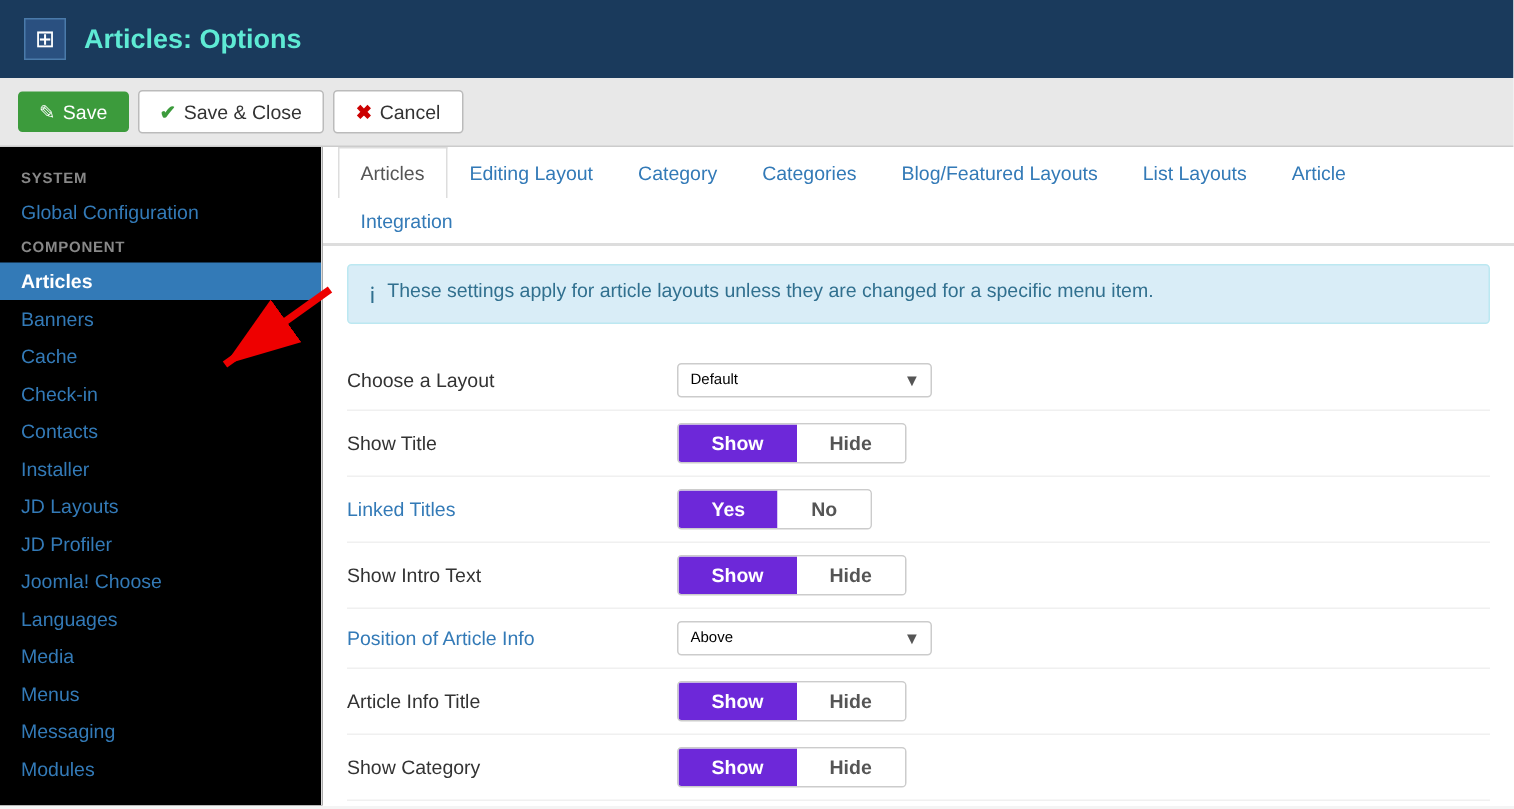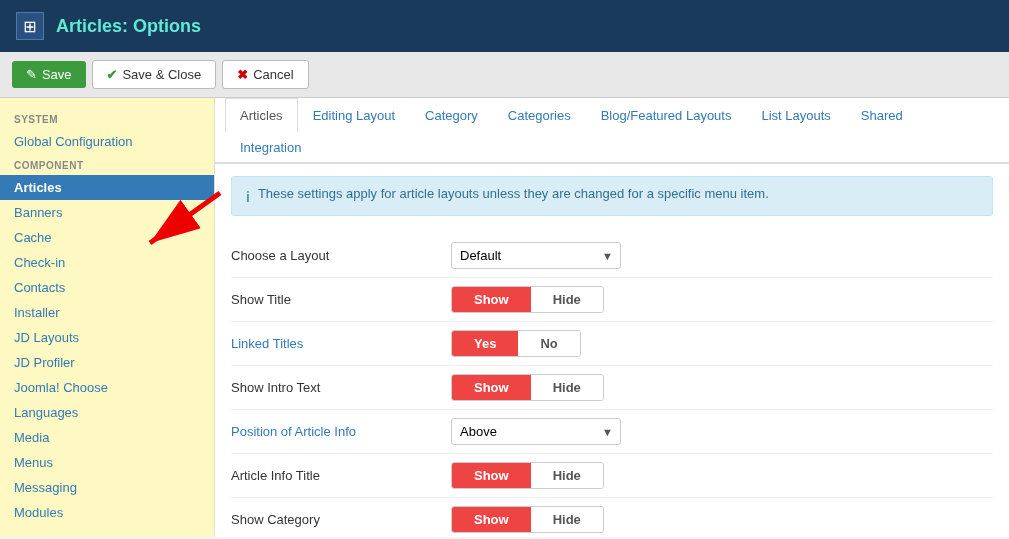--- a/index.html
+++ b/index.html
@@ -15,21 +15,21 @@
     .btn-save { background: #3c9b3c; color: white; border: none; padding: 6px 14px; border-radius: 3px; cursor: pointer; display: flex; align-items: center; gap: 5px; font-size: 13px; }
     .btn-save-close { background: white; color: #333; border: 1px solid #bbb; padding: 6px 14px; border-radius: 3px; cursor: pointer; display: flex; align-items: center; gap: 5px; font-size: 13px; }
     .btn-cancel { background: white; color: #333; border: 1px solid #bbb; padding: 6px 14px; border-radius: 3px; cursor: pointer; display: flex; align-items: center; gap: 5px; font-size: 13px; }
     .icon-check { color: #3c9b3c; font-weight: bold; }
     .icon-x { color: #cc0000; font-weight: bold; }
 
     
     .main { display: flex; height: calc(539px - 100px); }
 
     
-    .sidebar { width: 215px; background: #fef9c3; border-right: 1px solid #ddd; padding: 10px 0; overflow-y: auto; flex-shrink: 0; }
+    .sidebar { width: 215px; background: #000000; border-right: 1px solid #ddd; padding: 10px 0; overflow-y: auto; flex-shrink: 0; }
     .sidebar-section-label { font-size: 10px; font-weight: bold; color: #888; text-transform: uppercase; padding: 6px 14px 4px; letter-spacing: 0.5px; }
     .sidebar-item { padding: 5px 14px; cursor: pointer; color: #337ab7; font-size: 13px; }
     .sidebar-item.active { background: #337ab7; color: white; font-weight: bold; }
 
     
     .content { flex: 1; padding: 0; overflow-y: auto; background: white; }
 
     
     .tabs { display: flex; border-bottom: 2px solid #ddd; background: white; padding: 0 10px; flex-wrap: wrap; }
     .tab { padding: 9px 14px; cursor: pointer; font-size: 13px; color: #337ab7; border: 1px solid transparent; border-bottom: none; margin-bottom: -2px; }
@@ -41,27 +41,27 @@
 
     
     .form-body { padding: 6px 16px; }
     .form-row { display: flex; align-items: center; padding: 8px 0; border-bottom: 1px solid #f0f0f0; }
     .form-label { width: 220px; color: #337ab7; font-size: 13px; flex-shrink: 0; }
     .form-label.normal { color: #333; }
     .form-control { flex: 1; }
 
     
     .select-wrapper { position: relative; display: inline-block; }
-    .select-dropdown { appearance: none; -webkit-appearance: none; border: 1px solid #ccc; border-radius: 3px; padding: 5px 28px 5px 8px; font-size: 13px; background: white; width: 170px; cursor: pointer; }
+    .select-dropdown { appearance: none; -webkit-appearance: none; border: 1px solid #ccc; border-radius: 3px; padding: 5px 28px 5px 8px; font-size: 10px; background: white; width: 170px; cursor: pointer; }
     .select-arrow { position: absolute; right: 8px; top: 50%; transform: translateY(-50%); pointer-events: none; color: #555; font-size: 11px; }
 
     
     .toggle-group { display: inline-flex; border: 1px solid #ccc; border-radius: 3px; overflow: hidden; }
     .toggle-btn { padding: 5px 22px; font-size: 13px; border: none; cursor: pointer; font-weight: bold; }
-    .toggle-btn.active-green { background: #ef4444; color: white; text-align: right; }
+    .toggle-btn.active-green { background: #6d28d9; color: white; text-align: right; }
     .toggle-btn.inactive { background: white; color: #555; }
   </style>
 </head>
 <body>
 
 <div class="header">
   <div class="header-icon">⊞</div>
   <span class="header-title">Articles: Options</span>
 </div>
 
@@ -105,21 +105,21 @@
 
   <div class="content">
 
     <div class="tabs">
       <div class="tab active">Articles</div>
       <div class="tab">Editing Layout</div>
       <div class="tab">Category</div>
       <div class="tab">Categories</div>
       <div class="tab">Blog/Featured Layouts</div>
       <div class="tab">List Layouts</div>
-      <div class="tab">Shared</div>
+      <div class="tab">Article</div>
       <div class="tab">Integration</div>
     </div>
 
     <div class="info-box">
       <span class="info-icon">ℹ</span>
       <span>These settings apply for article layouts unless they are changed for a specific menu item.</span>
     </div>
 
     <div class="form-body">
 

